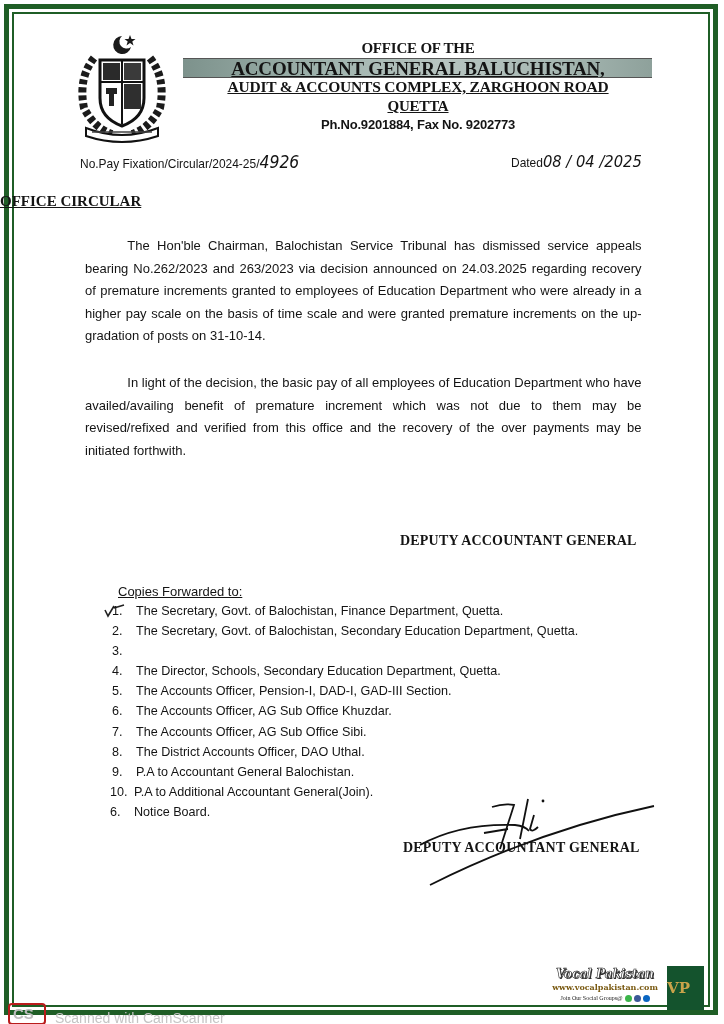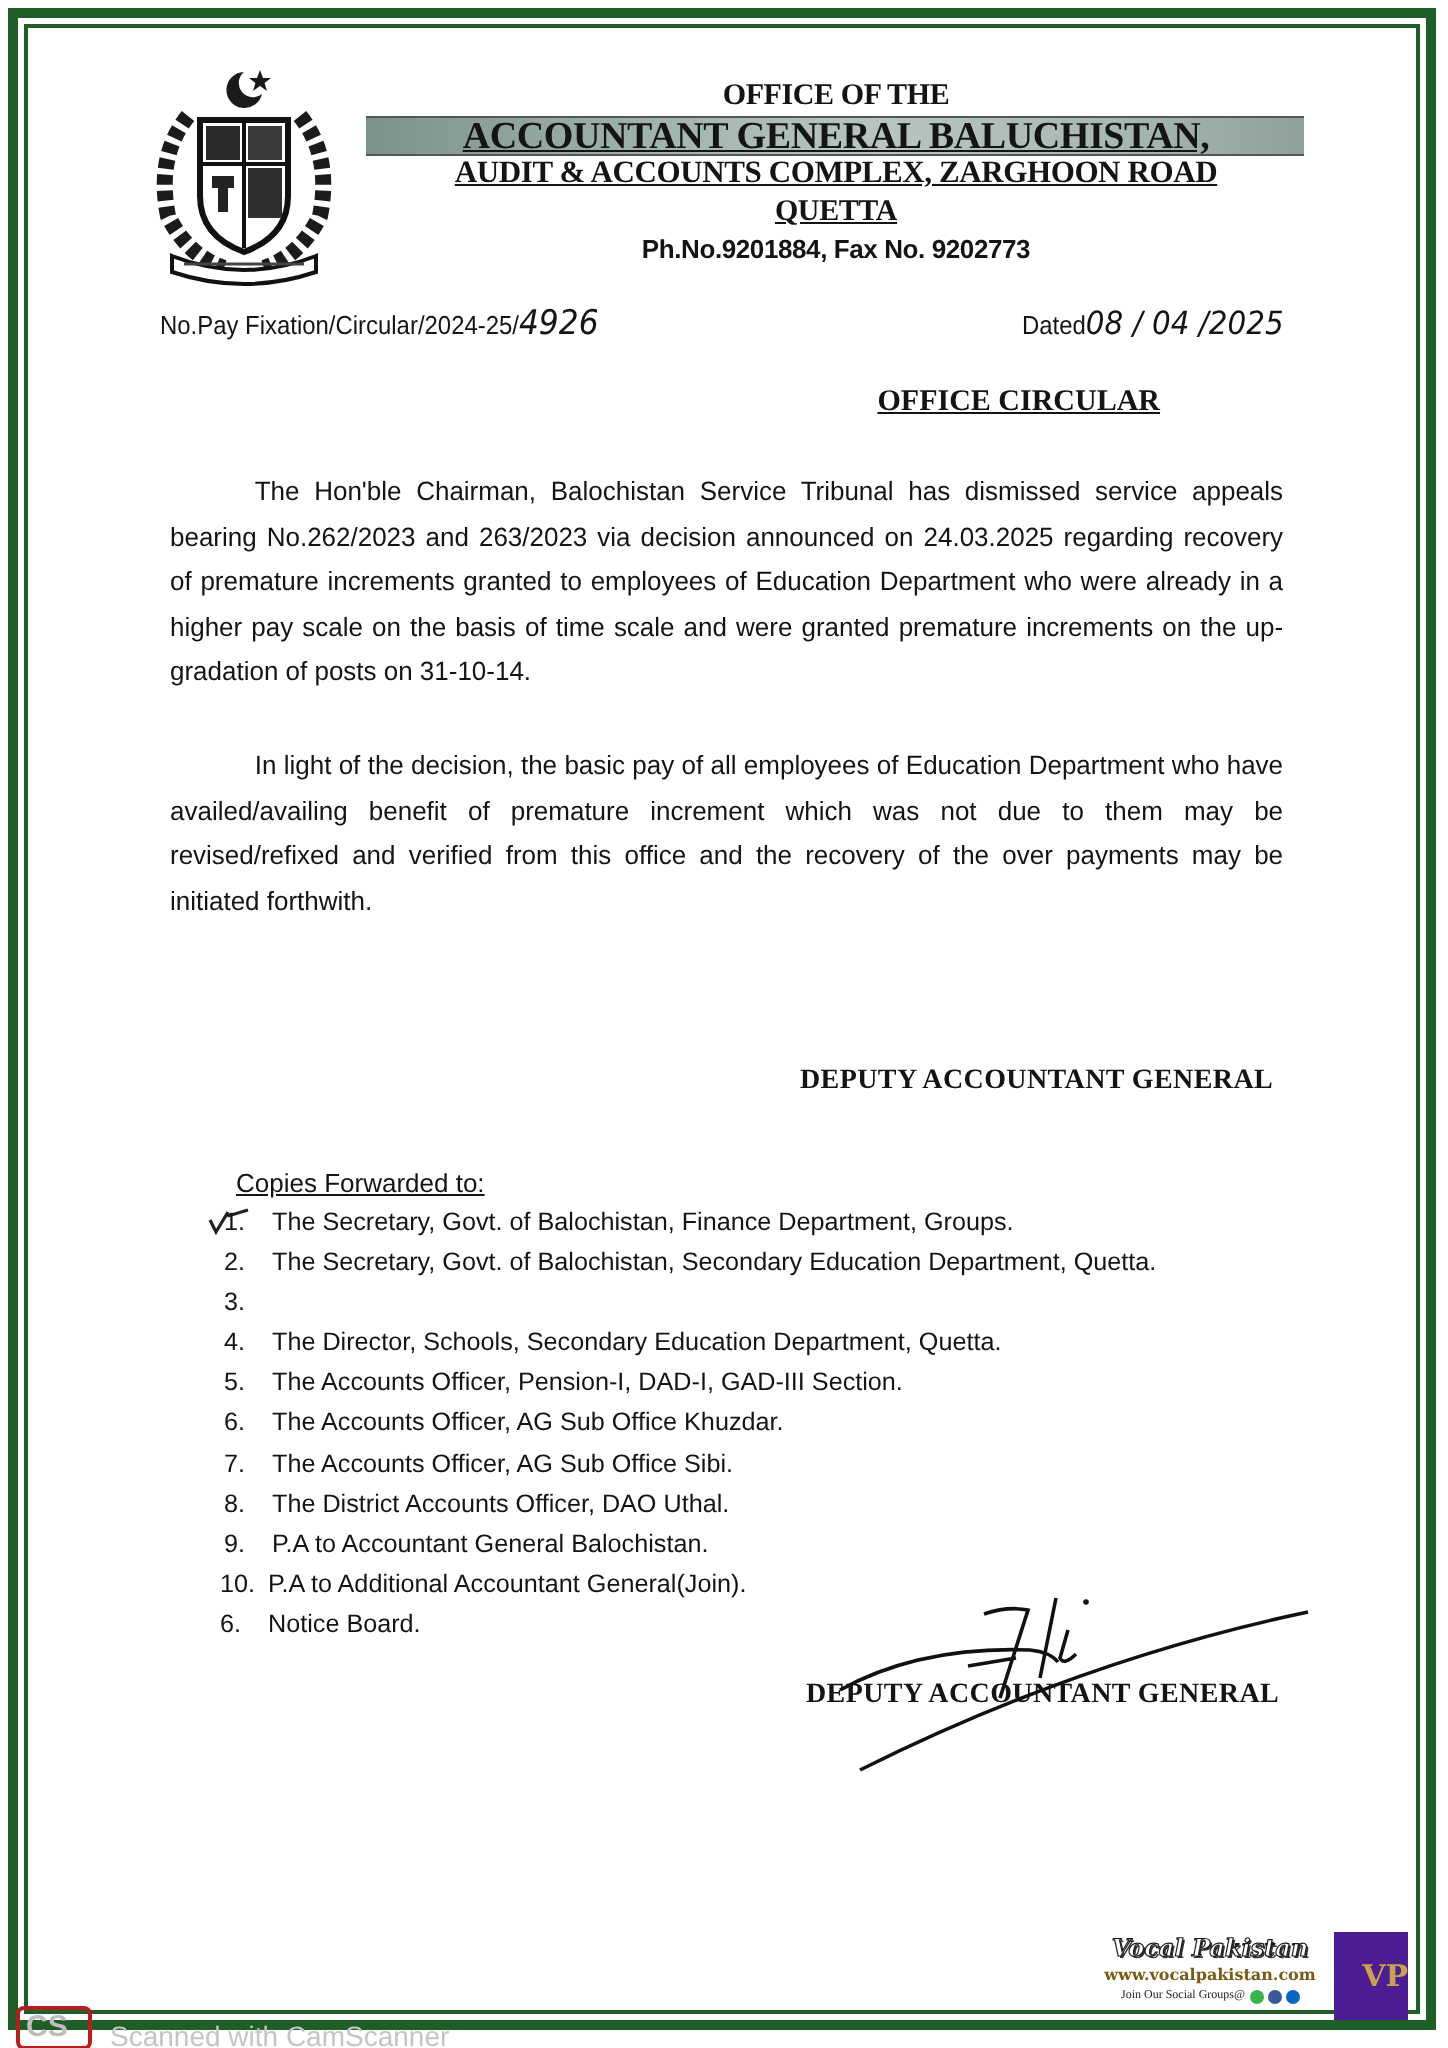--- a/index.html
+++ b/index.html
@@ -24,21 +24,21 @@
   .hdr-city { top: 98px; font-size: 15px; text-decoration: underline; }
   .hdr-phone { top: 117px; font-size: 13px; font-family: "Liberation Sans", "DejaVu Sans", sans-serif; }
 
   .ref { position: absolute; left: 80px; top: 152px; font-size: 13px;
          font-family: "Liberation Sans", "DejaVu Sans", sans-serif; transform: scaleX(0.92); transform-origin: left; }
   .ref .hand { font-family: "DejaVu Sans", sans-serif; font-size: 17px; font-style: italic; }
   .date { position: absolute; left: 511px; top: 152px; font-size: 13px;
           font-family: "Liberation Sans", "DejaVu Sans", sans-serif; transform: scaleX(0.92); transform-origin: left; }
   .date .hand { font-family: "DejaVu Sans", sans-serif; font-size: 16px; font-style: italic; }
 
-  .title { position: absolute; left: 0; width: 580px; top: 193px; text-align: right;
+  .title { position: absolute; left: 0; width: 580px; top: 193px; text-align: left;
            font-size: 15px; font-weight: bold; text-decoration: underline; }
 
   .para { position: absolute; left: 85px; width: 565px; font-size: 13.2px; line-height: 22.5px;
           text-align: justify; font-family: "Liberation Sans", "DejaVu Sans", sans-serif;
           transform: scaleX(0.985); transform-origin: left; }
   .para-1 { top: 235px; }
   .para-2 { top: 372px; }
   .para .indent { display: inline-block; width: 43px; }
 
   .sig-title { position: absolute; left: 400px; top: 533px; font-size: 14px; font-weight: bold; letter-spacing: 0.2px; }
@@ -55,22 +55,22 @@
   .sig-mark { position: absolute; left: 380px; top: 785px; width: 300px; height: 110px; }
   .sig-title2 { position: absolute; left: 403px; top: 840px; font-size: 14px; font-weight: bold; letter-spacing: 0.2px; }
 
   .wm-logo { position: absolute; left: 546px; top: 967px; width: 118px; height: 42px; text-align: center; }
   .wm-name { font-family: "DejaVu Serif", serif; font-style: italic; font-weight: bold; font-size: 12px;
              color: #ffffff; -webkit-text-stroke: 0.6px #1a1a1a; text-shadow: 1px 1px 0 #333; line-height: 14px; }
   .wm-url { font-family: "DejaVu Serif", serif; font-weight: bold; font-size: 8px; color: #7a5a12; line-height: 12px; }
   .wm-social { font-family: "Liberation Serif", serif; font-size: 6px; color: #222; line-height: 10px;
                display: flex; align-items: center; justify-content: center; gap: 2px; }
   .wm-dot { width: 7px; height: 7px; border-radius: 50%; display: inline-block; }
-  .wm-badge { position: absolute; left: 667px; top: 966px; width: 37px; height: 44px; background: #4c1d95;
-              display: flex; align-items: center; justify-content: flex-end; }
+  .wm-badge { position: absolute; left: 667px; top: 966px; width: 37px; height: 44px; background: #14532d;
+              display: flex; align-items: center; justify-content: flex-start; }
   .wm-badge span { font-family: "DejaVu Serif", serif; font-weight: bold; font-size: 15px; color: #c9a34a; }
 
   .cs { position: absolute; left: 8px; top: 1003px; width: 38px; height: 22px; border: 2px solid #b91c1c;
         border-radius: 4px; box-sizing: border-box; color: #bdbdbd; font-family: "Liberation Sans", sans-serif;
         font-weight: bold; font-size: 15px; line-height: 18px; padding-left: 3px; }
   .cs-text { position: absolute; left: 55px; top: 1010px; font-family: "Liberation Sans", sans-serif;
              font-size: 14px; color: #c4c4c4; }
 </style>
 </head>
 <body>
@@ -115,21 +115,21 @@
 
 <div class="sig-title">DEPUTY ACCOUNTANT GENERAL</div>
 
 <div class="copies-head">Copies Forwarded to:</div>
 <svg class="tick" viewBox="0 0 22 14">
   <path d="M1 6 l3 6 l6 -10 M10 4 l10 -3" fill="none" stroke="#222" stroke-width="1.6"></path>
 </svg>
 <ul class="copies">
   <li>
       <span class="num">1.</span>
-      <span>The Secretary, Govt. of Balochistan, Finance Department, Groups.</span>
+      <span>The Secretary, Govt. of Balochistan, Finance Department, Quetta.</span>
     </li>
   <li>
       <span class="num">2.</span>
       <span>The Secretary, Govt. of Balochistan, Secondary Education Department, Quetta.</span>
     </li>
   <li>
       <span class="num">3.</span>
     </li>
   <li>
       <span class="num">4.</span>

